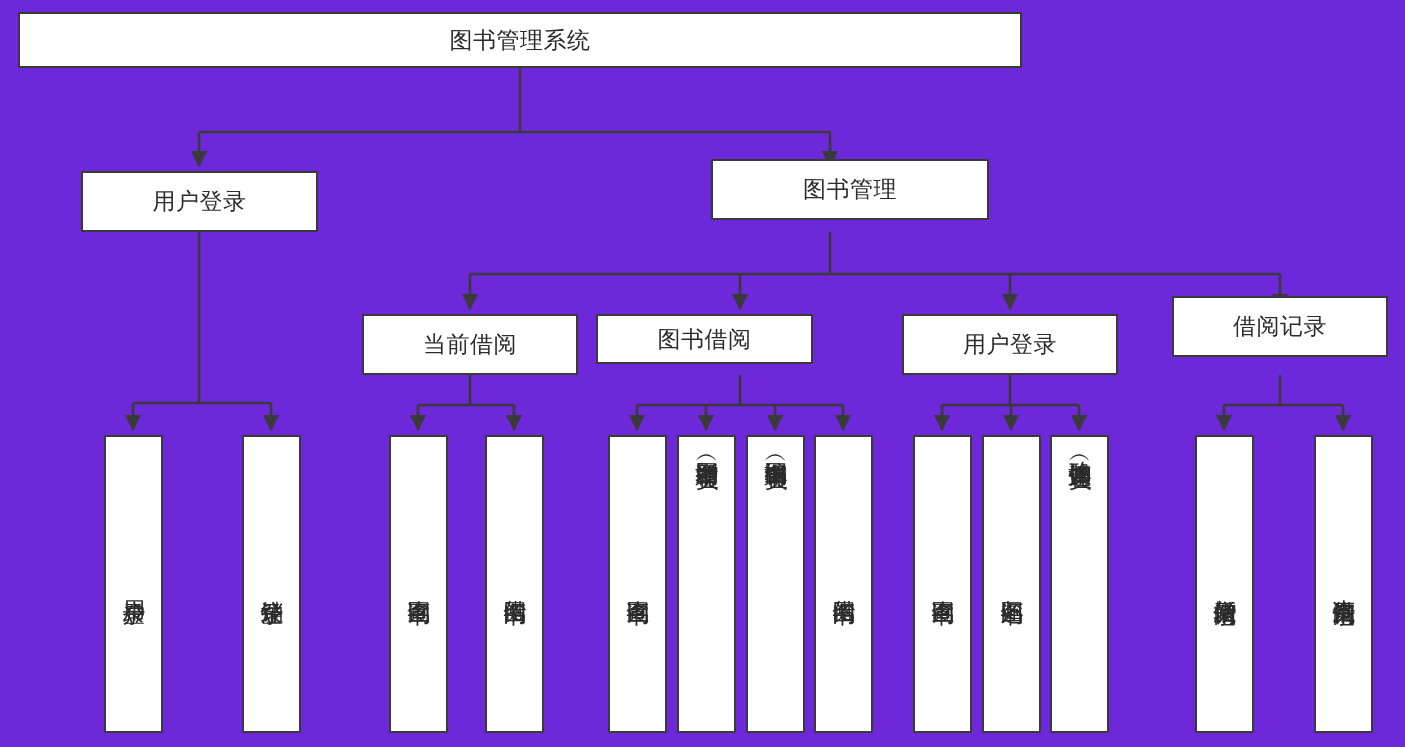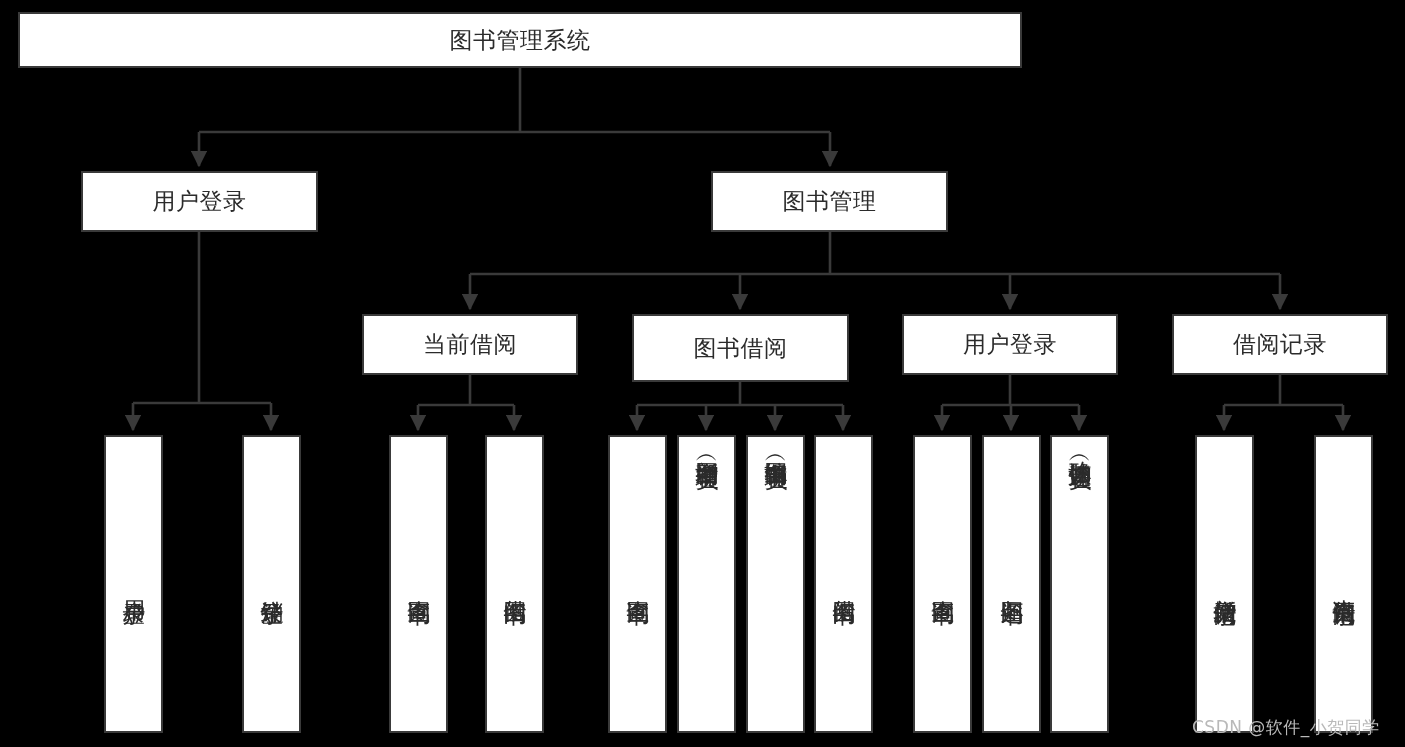--- a/index.html
+++ b/index.html
@@ -7,21 +7,21 @@
     padding: 0;
     background: #ffffff;
   }
   body {
     font-family: "DejaVu Sans", "Liberation Sans", sans-serif;
   }
   #canvas {
     position: relative;
     width: 1405px;
     height: 747px;
-    background: #000000;
+    background: #6d28d9;
     overflow: hidden;
   }
   svg.wires {
     position: absolute;
     left: 0;
     top: 0;
     width: 1405px;
     height: 747px;
     pointer-events: none;
   }
@@ -127,33 +127,33 @@
     </g>
   </svg>
 
   <div id="nodes-layer">
       <div class="node root-node h-node" style="left: 18px; top: 12px; width: 1004px; height: 56px;">
         <span class="node-label">图书管理系统</span>
       </div>
       <div class="node h-node" style="left: 81px; top: 171px; width: 237px; height: 61px;">
         <span class="node-label">用户登录</span>
       </div>
-      <div class="node h-node" style="left: 711px; top: 171px; width: 237px; height: 61px; justify-content: center;">
+      <div class="node h-node" style="left: 711px; top: 159px; width: 278px; height: 61px; justify-content: center;">
         <span class="node-label">图书管理</span>
       </div>
       <div class="node h-node" style="left: 362px; top: 314px; width: 216px; height: 61px;">
         <span class="node-label">当前借阅</span>
       </div>
-      <div class="node h-node" style="left: 632px; top: 314px; width: 217px; height: 68px;">
+      <div class="node h-node" style="left: 596px; top: 314px; width: 217px; height: 50px;">
         <span class="node-label">图书借阅</span>
       </div>
       <div class="node h-node" style="left: 902px; top: 314px; width: 216px; height: 61px;">
         <span class="node-label">用户登录</span>
       </div>
-      <div class="node h-node" style="left: 1172px; top: 314px; width: 216px; height: 61px;">
+      <div class="node h-node" style="left: 1172px; top: 296px; width: 216px; height: 61px;">
         <span class="node-label">借阅记录</span>
       </div>
       <div class="node v-node centered" style="left: 104px; top: 435px; width: 59px; height: 298px;">
         <span class="node-label">用户登录</span>
       </div>
       <div class="node v-node centered" style="left: 242px; top: 435px; width: 59px; height: 298px;">
         <span class="node-label">注销登录</span>
       </div>
       <div class="node v-node centered" style="left: 389px; top: 435px; width: 59px; height: 298px;">
         <span class="node-label">查询图书</span>
@@ -183,15 +183,14 @@
         <span class="node-label">确认归还（管理员）</span>
       </div>
       <div class="node v-node centered" style="left: 1195px; top: 435px; width: 59px; height: 298px;">
         <span class="node-label">新增借阅记录</span>
       </div>
       <div class="node v-node centered" style="left: 1314px; top: 435px; width: 59px; height: 298px;">
         <span class="node-label">查询借阅记录</span>
       </div>
     </div>
 
-  <div class="watermark" style="left: 1192px; top: 716px;">CSDN @软件_小贺同学</div>
 
 </div>
 
 </body></html>

